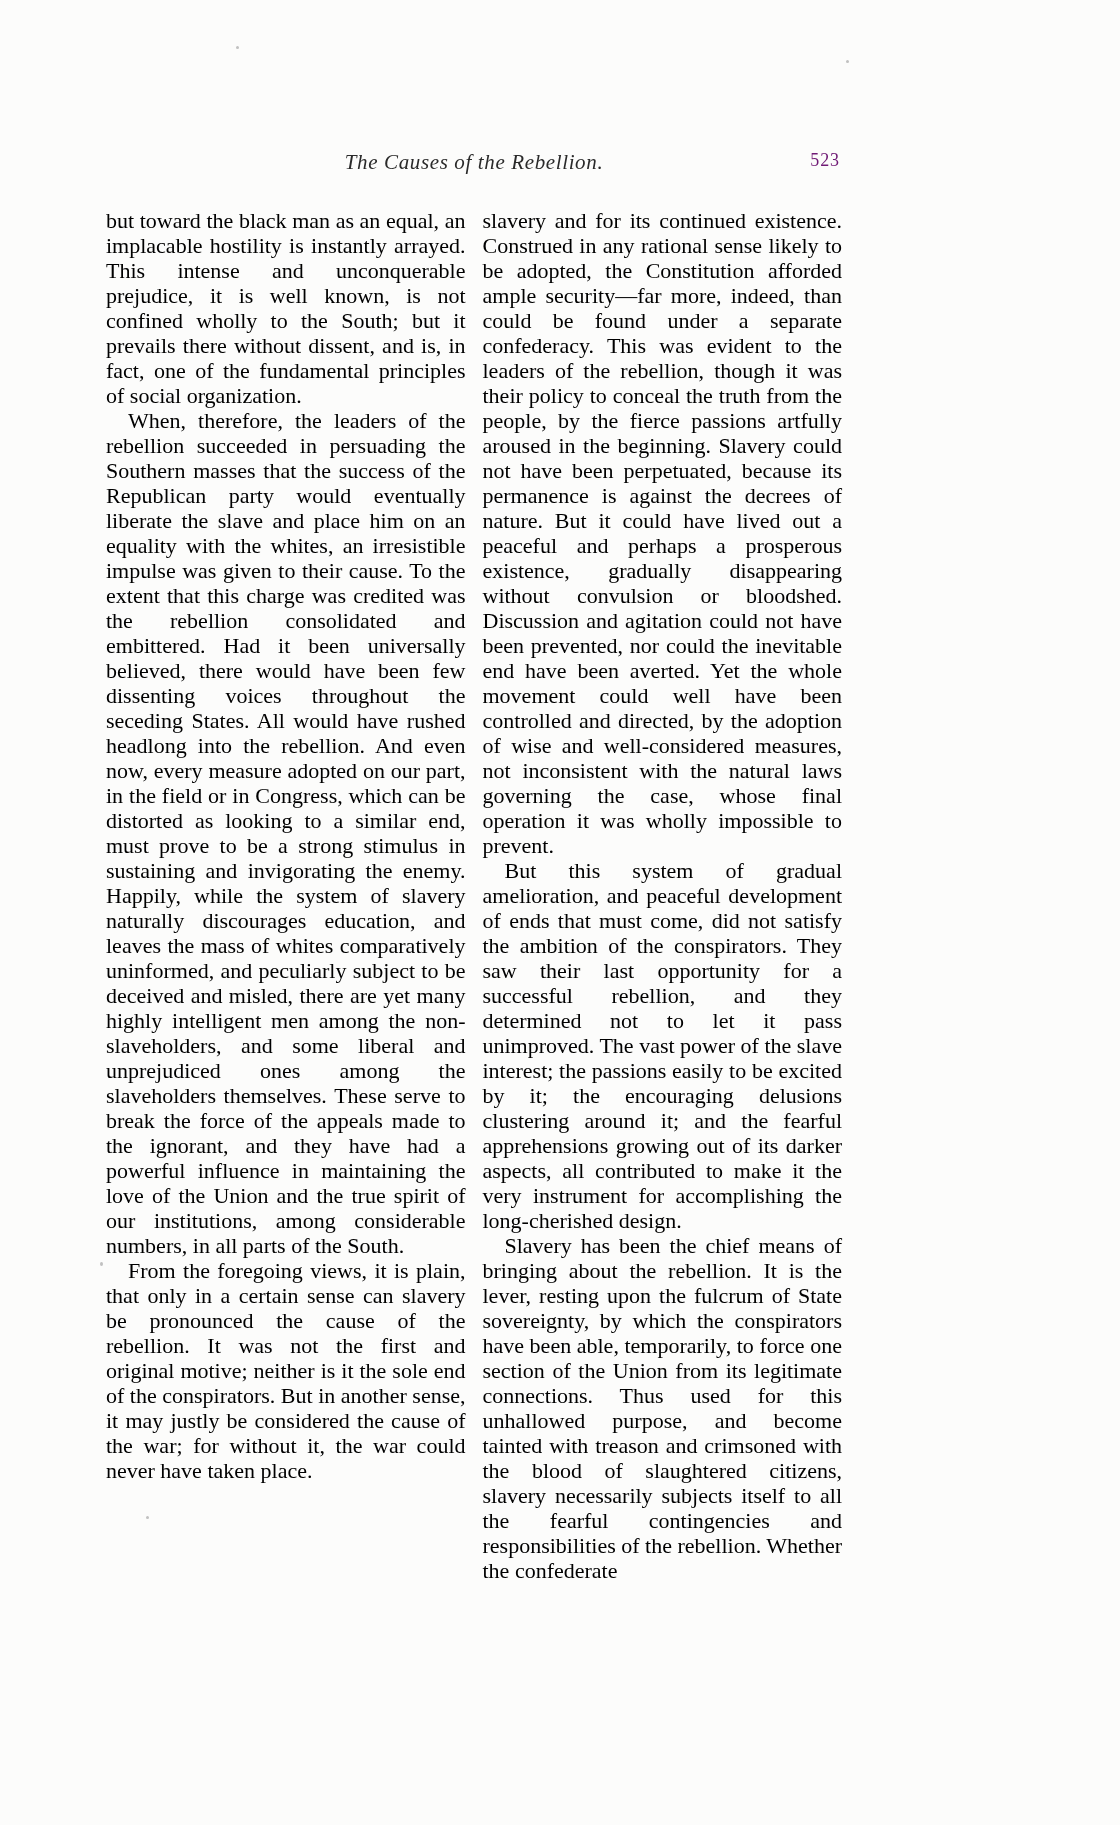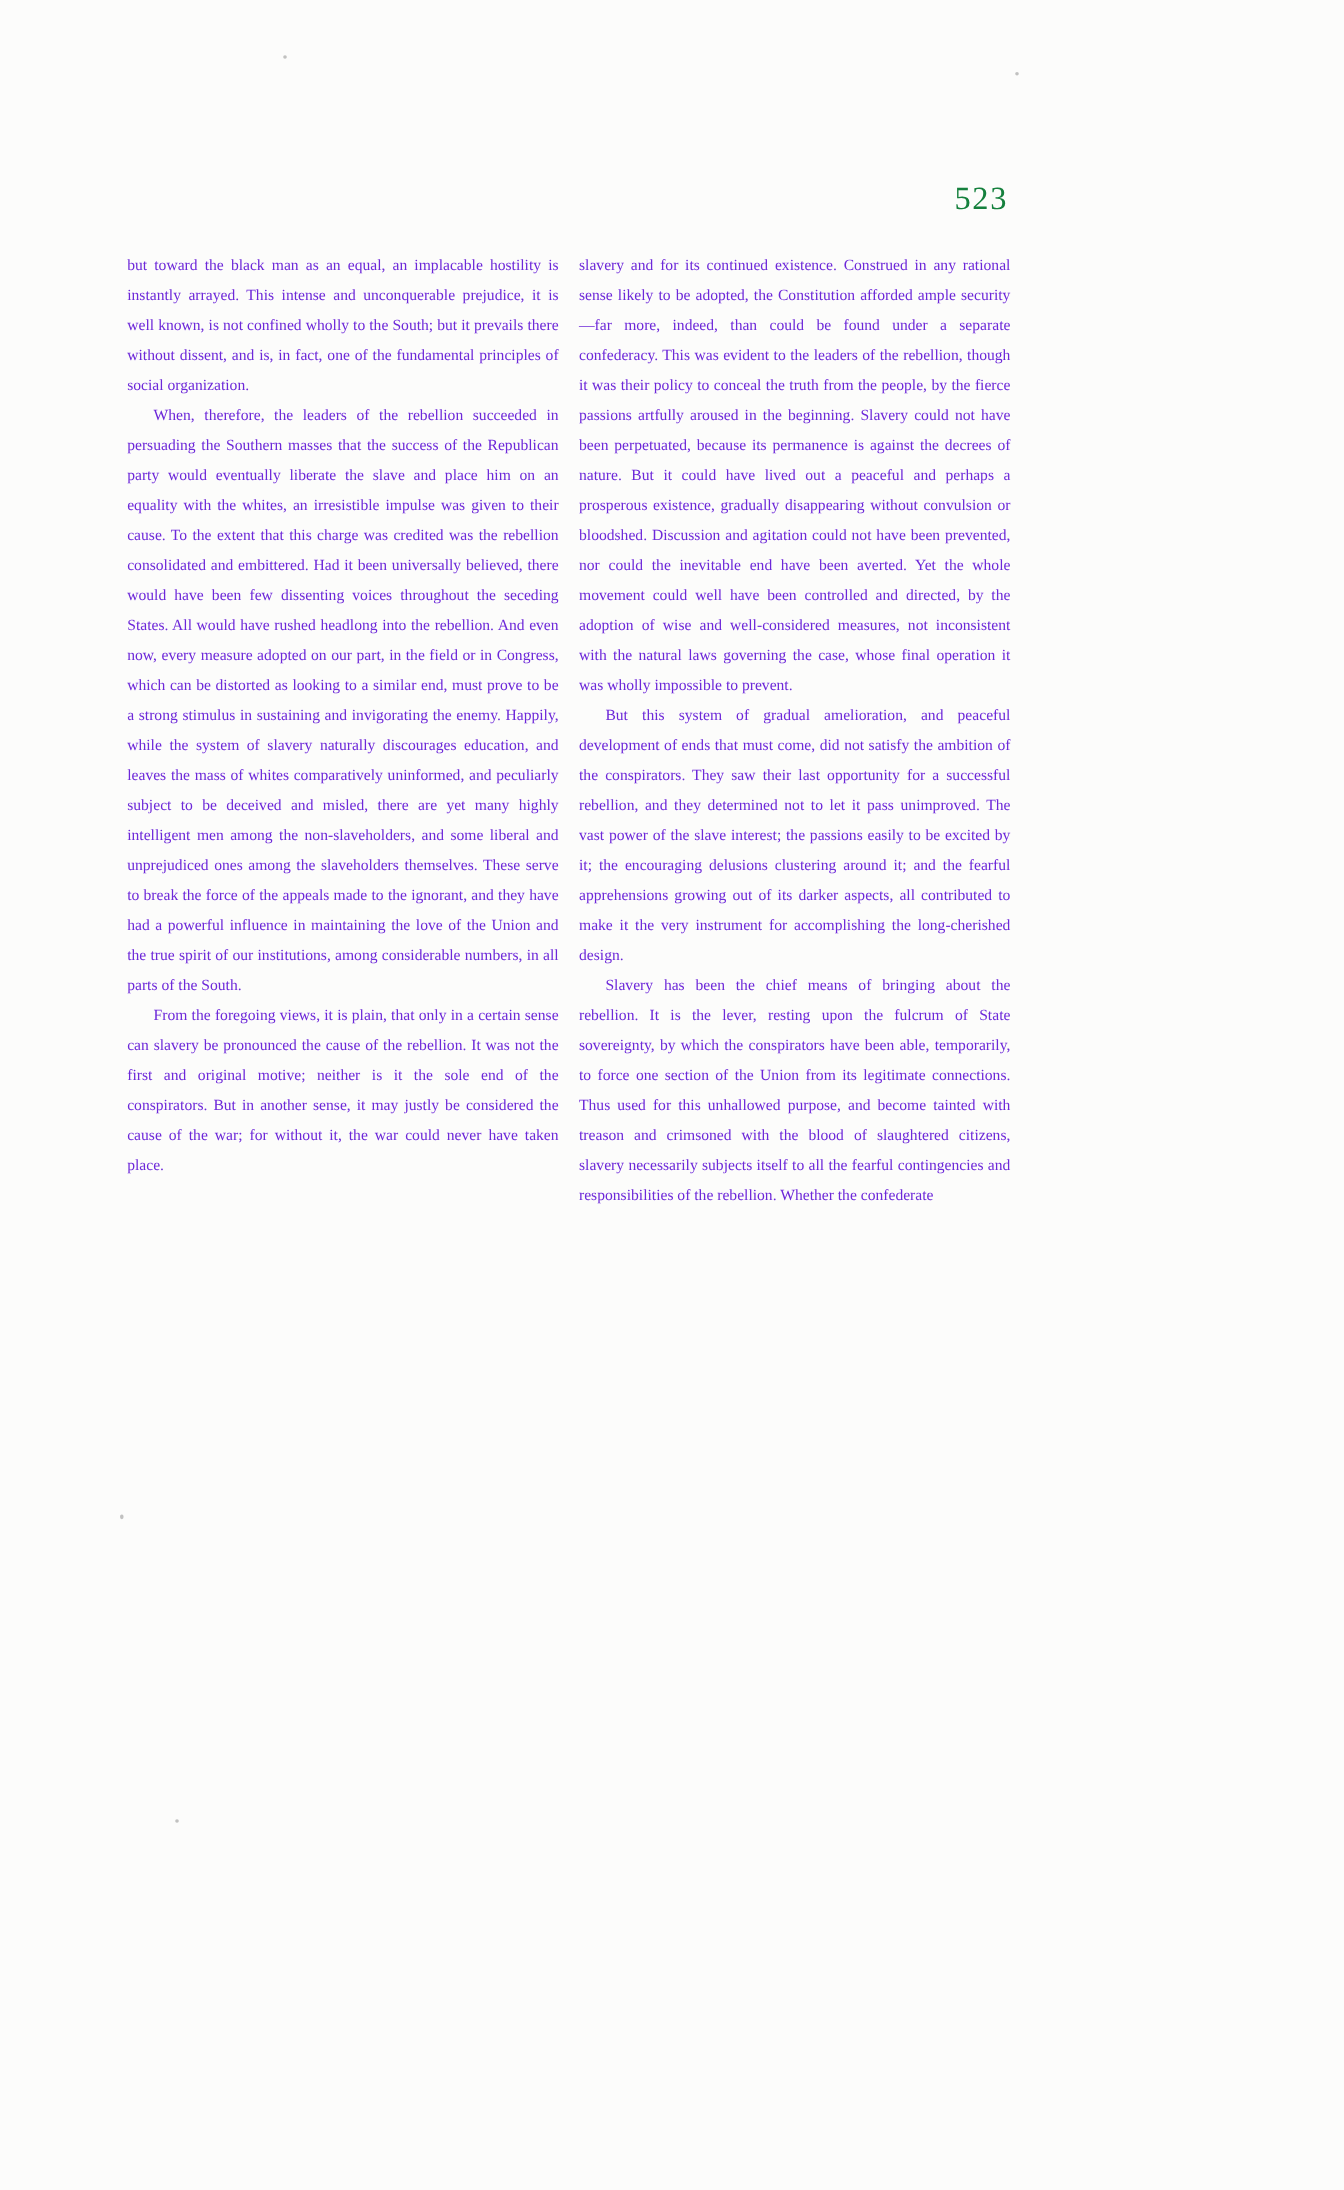--- a/index.html
+++ b/index.html
@@ -31,37 +31,37 @@
     text-align: center;
     font-style: italic;
     font-size: 21px;
     letter-spacing: 0.03em;
     color: #2a2a2a;
   }
   .page-number {
     position: absolute;
     right: 2px;
     top: 0;
-    font-size: 27px;
+    font-size: 18px;
     letter-spacing: 0.05em;
-    color: #15803d;
+    color: #701a75;
   }
   .columns {
     display: flex;
     gap: 17px;
     margin-top: 24px;
   }
   .col {
     width: 360px;
-    font-size: 13px;
+    font-size: 22px;
     line-height: 25px;
     text-align: justify;
     text-justify: inter-word;
     hyphens: auto;
-    color: #6d28d9;
+    color: #000000;
   }
   .col p {
     margin: 0;
     text-indent: 22px;
   }
   .col p.no-indent {
     text-indent: 0;
   }
   .speck {
     position: absolute;
@@ -80,20 +80,21 @@
 <div class="page">
 
   <span class="speck s1"></span>
   <span class="speck s2"></span>
   <span class="speck s3"></span>
   <span class="speck s4"></span>
 
   <div class="content">
 
     <div class="running-head">
+      <div class="running-title">The Causes of the Rebellion.</div>
       <div class="page-number">523</div>
     </div>
 
     <div class="columns">
 
       <div class="col">
         <p class="no-indent">but toward the black man as an equal, an implacable hostility is instantly arrayed. This intense and unconquerable prejudice, it is well known, is not confined wholly to the South; but it prevails there without dissent, and is, in fact, one of the fundamental principles of social organization.</p>
         <p>When, therefore, the leaders of the rebellion succeeded in persuading the Southern masses that the success of the Republican party would eventually liberate the slave and place him on an equality with the whites, an irresistible impulse was given to their cause. To the extent that this charge was credited was the rebellion consolidated and embittered. Had it been universally believed, there would have been few dissenting voices throughout the seceding States. All would have rushed headlong into the rebellion. And even now, every measure adopted on our part, in the field or in Congress, which can be distorted as looking to a similar end, must prove to be a strong stimulus in sustaining and invigorating the enemy. Happily, while the system of slavery naturally discourages education, and leaves the mass of whites comparatively uninformed, and peculiarly subject to be deceived and misled, there are yet many highly intelligent men among the non-slaveholders, and some liberal and unprejudiced ones among the slaveholders themselves. These serve to break the force of the appeals made to the ignorant, and they have had a powerful influence in maintaining the love of the Union and the true spirit of our institutions, among considerable numbers, in all parts of the South.</p>
         <p>From the foregoing views, it is plain, that only in a certain sense can slavery be pronounced the cause of the rebellion. It was not the first and original motive; neither is it the sole end of the conspirators. But in another sense, it may justly be considered the cause of the war; for without it, the war could never have taken place.</p>
       </div>

